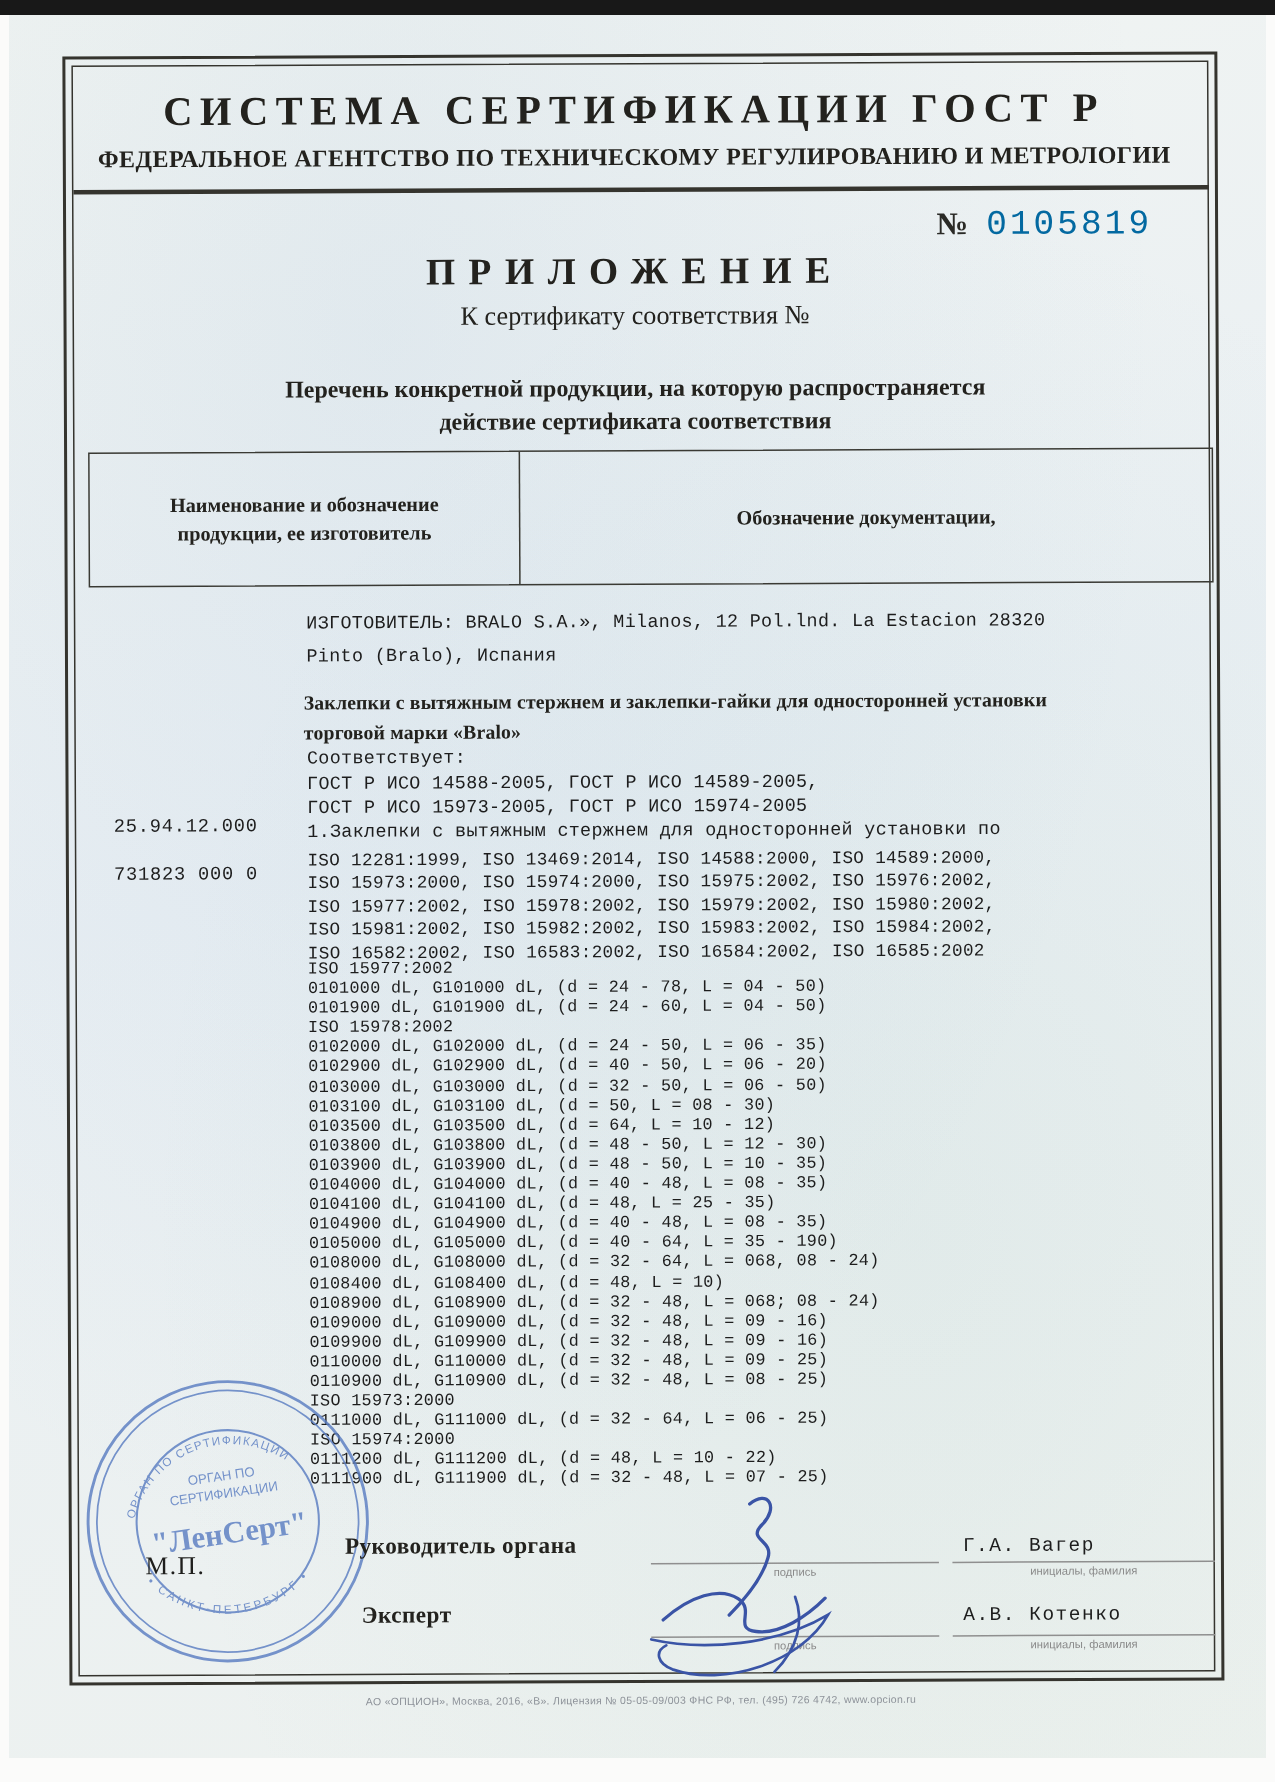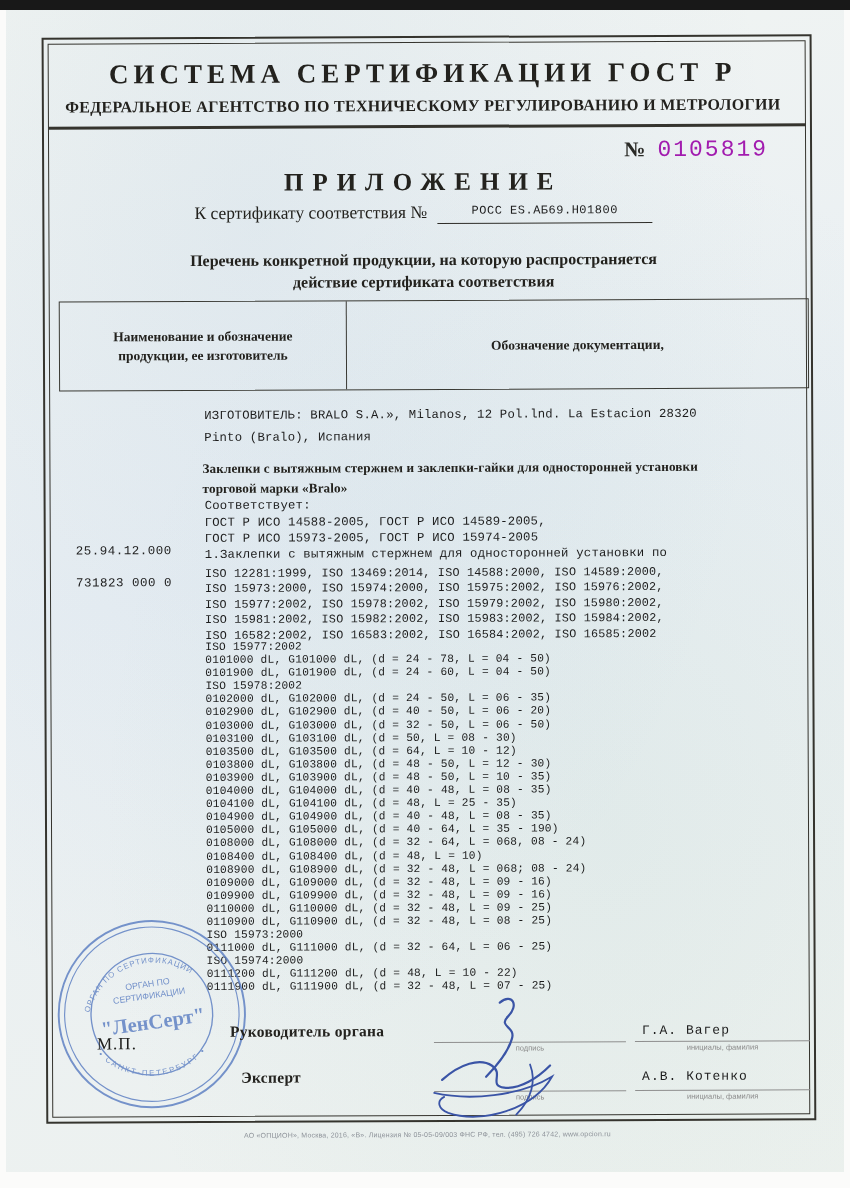--- a/index.html
+++ b/index.html
@@ -19,21 +19,21 @@
   .frame-inner { position:absolute; left:4px; top:4px; right:4px; bottom:4px; border:1.5px solid #35342e; }
   .abs { position:absolute; }
   .center { width:100%; text-align:center; }
   .serifb { font-family:"Liberation Serif", serif; font-weight:bold; color:#23221e; }
   .mono { font-family:"Liberation Mono","DejaVu Sans Mono",monospace; color:#1d1d1d; }
   .doc-title-main { top:58px; font-size:27px; letter-spacing:5px; }
   .doc-subtitle { top:97px; font-size:16px; letter-spacing:0.3px; }
   .header-rule { left:51px; top:125px; width:757px; height:2.5px; background:#35342e; }
   .blank-number { top:138px; right:80px; display:flex; align-items:baseline; gap:12px; }
   .blank-number .no-sign { font-size:21px; font-weight:bold; color:#2a2a26; }
-  .blank-number .no-digits { font-family:"Liberation Mono","DejaVu Sans Mono",monospace; font-size:23px; color:#a21caf; letter-spacing:2px; }
+  .blank-number .no-digits { font-family:"Liberation Mono","DejaVu Sans Mono",monospace; font-size:23px; color:#0369a1; letter-spacing:2px; }
   .appendix-title { top:168px; font-size:25px; letter-spacing:9px; }
   .cert-line { top:200px; width:100%; display:flex; justify-content:center; align-items:flex-end; }
   .cert-label { font-size:17.5px; color:#23221e; padding-bottom:1px; }
   .cert-value-wrap { margin-left:10px; width:215px; border-bottom:1.5px solid #2e2d28; text-align:center; padding-bottom:5px; }
   .cert-value { font-size:12px; letter-spacing:0.5px; }
   .list-heading { line-height:22px; font-size:16px; }
   .list-heading div { width:100%; text-align:center; }
   .prod-table { left:60px; top:300px; width:750px; height:90px; border:1.3px solid #3a3a34; display:flex; }
   .pt-col1 { width:145px; border-right:1.3px solid #3a3a34; display:flex; flex-direction:column; }
   .pt-col1 .cell { flex:1; padding:6px 0 0 8px; font-size:13.5px; }
@@ -73,23 +73,20 @@
 
     <div class="abs blank-number">
       <span class="no-sign">№</span>
       <span class="no-digits">0105819</span>
     </div>
 
     <div class="abs center serifb appendix-title">ПРИЛОЖЕНИЕ</div>
 
     <div class="abs cert-line">
       <span class="cert-label">К сертификату соответствия №</span>
-      <span class="cert-value-wrap">
-        <span class="mono cert-value">РОСС ES.АБ69.Н01800</span>
-      </span>
     </div>
 
     <div class="abs serifb list-heading" style="top:249px; width:100%;">
       <div>Перечень конкретной продукции,  на которую распространяется</div>
       <div>действие сертификата соответствия</div>
     </div>
 
     <div class="abs prod-table">
       <div class="pt-col2">
         <div class="pt-head serifb">

